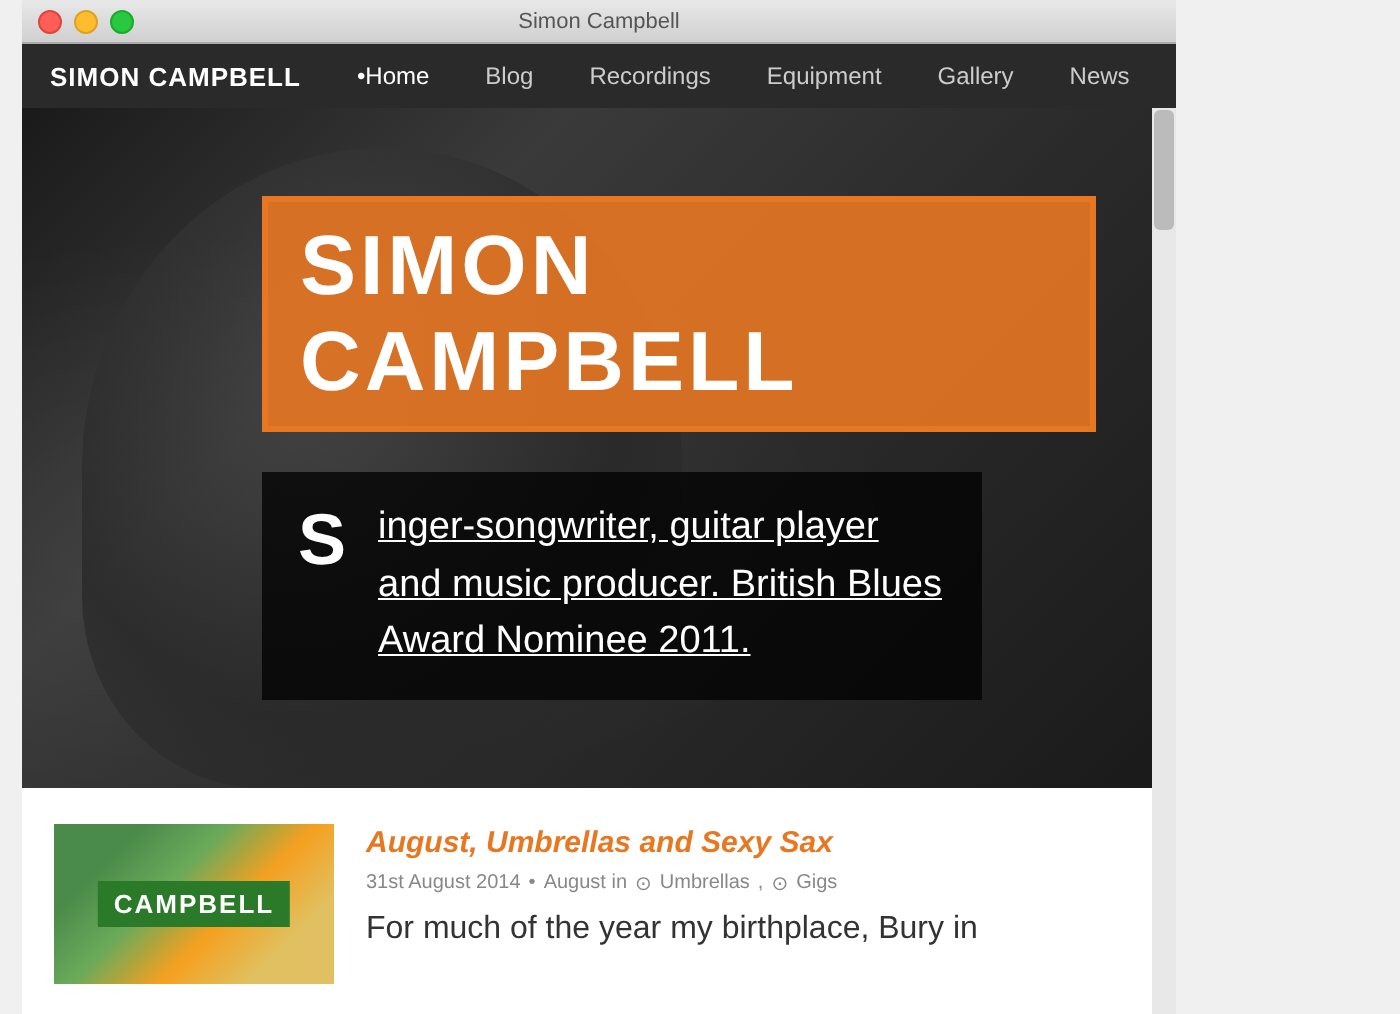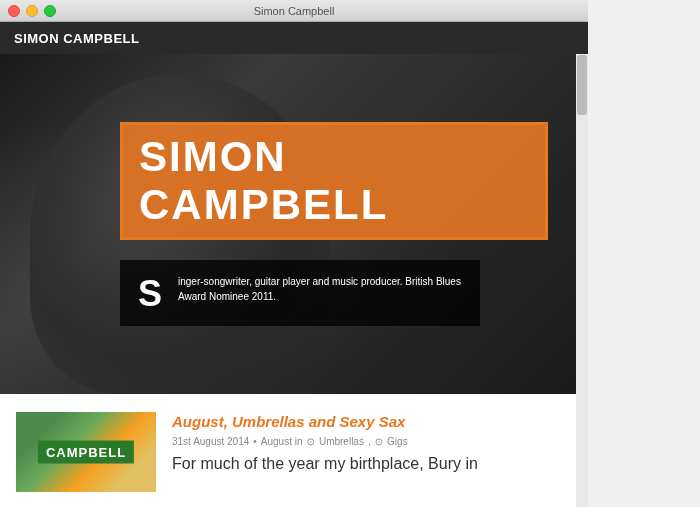--- a/index.html
+++ b/index.html
@@ -138,22 +138,23 @@
       font-size: 36px;
       font-weight: bold;
       color: #fff;
       line-height: 1;
       float: left;
       margin-right: 6px;
       margin-top: 2px;
     }
     .hero-subtitle-text {
       color: #fff;
-      font-size: 10px;
+      font-size: 19px;
       line-height: 1.5;
+      text-decoration: underline;
     }
 
     
     .content-area {
       background: #fff;
       display: flex;
       padding: 18px 16px;
       gap: 16px;
       height: 113px;
       overflow: hidden;
@@ -216,38 +217,48 @@
       background: #bbb;
       margin: 1px;
       border-radius: 3px;
     }
 
     .page-container {
       position: relative;
       width: 588px;
       height: 507px;
       overflow: hidden;
+      padding-left: 11px;
     }
   </style>
 </head>
 <body>
 
 <div class="page-container">
 
   <div class="window-chrome">
     <div class="window-buttons">
       <div class="window-btn btn-close"></div>
       <div class="window-btn btn-min"></div>
       <div class="window-btn btn-max"></div>
     </div>
     <div class="window-title">Simon Campbell</div>
   </div>
 
   <nav class="navbar">
     <div class="nav-brand">SIMON CAMPBELL</div>
+    <div class="nav-items">
+      <a class="nav-item active">Home</a>
+      <a class="nav-item">Blog</a>
+      <a class="nav-item">Recordings</a>
+      <a class="nav-item">Equipment</a>
+      <a class="nav-item">Gallery</a>
+      <a class="nav-item">News</a>
+      <a class="nav-item">About</a>
+    </div>
   </nav>
 
   <div class="hero">
     <div class="hero-photo">
       <div class="guitarist-shape"></div>
     </div>
     <div class="hero-content">
       <div class="hero-title-box">
         <div class="hero-title">SIMON CAMPBELL</div>
       </div>

